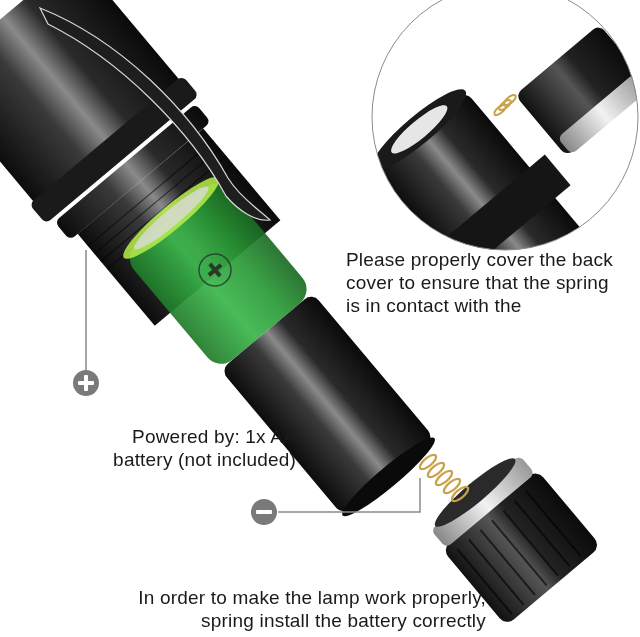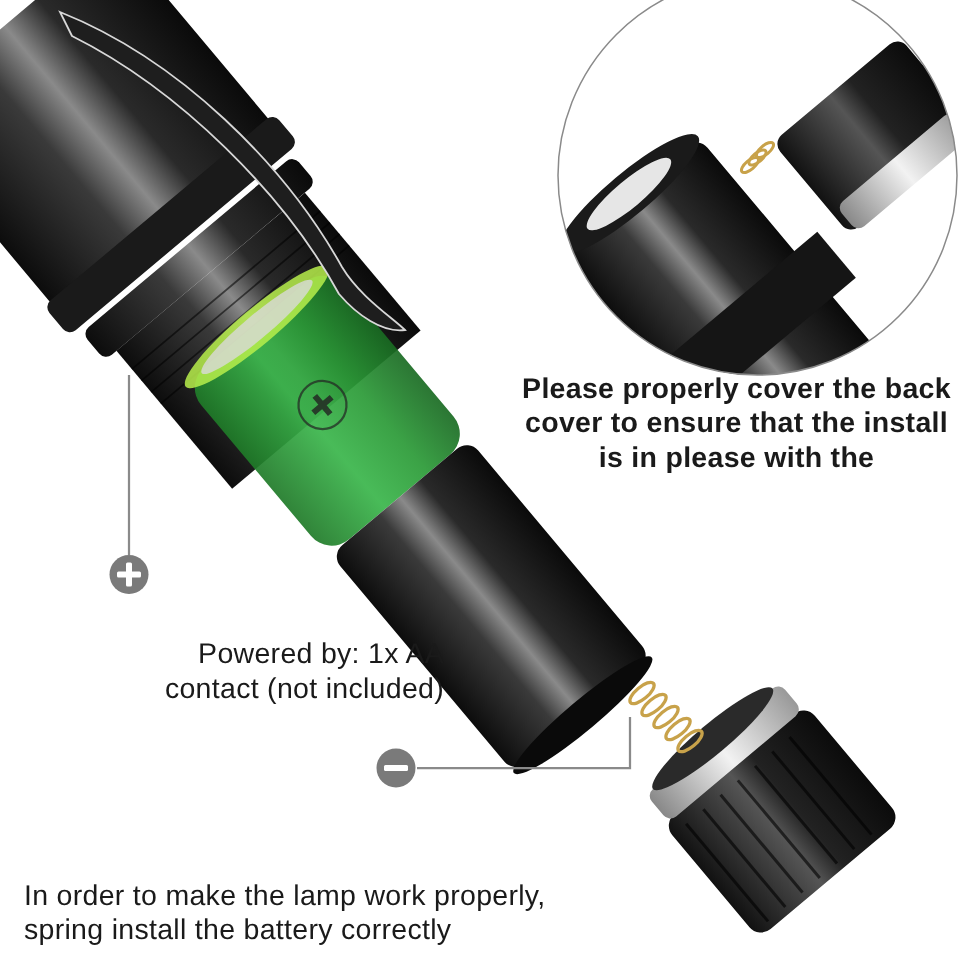--- a/index.html
+++ b/index.html
@@ -1,21 +1,21 @@
 <!DOCTYPE html>
 <html><head>
 <meta charset="utf-8">
 <style>
   html,body{margin:0;padding:0;background:#fff;}
   body{width:640px;height:637px;position:relative;overflow:hidden;font-family:"Liberation Sans","DejaVu Sans",sans-serif;color:#1a1a1a;}
   svg.scene{position:absolute;left:0;top:0;width:640px;height:637px;}
   .caption{position:absolute;font-size:19px;line-height:23px;letter-spacing:0.2px;}
-  .cap-top{left:346px;top:248px;width:290px;text-align:center;font-weight:bold;}
+  .cap-top{left:346px;top:248px;width:290px;text-align:left;}
   .cap-left{left:16px;top:425px;width:280px;text-align:right;}
-  .cap-bottom{left:16px;top:586px;width:470px;text-align:left;}
+  .cap-bottom{left:16px;top:586px;width:470px;text-align:right;}
   .line{display:block;}
   .polarity{position:absolute;width:26px;height:26px;border-radius:50%;background:#7a7a7a;}
   .polarity .h{position:absolute;left:5px;top:11px;width:16px;height:4px;background:#fff;border-radius:1px;}
   .polarity .v{position:absolute;left:11px;top:5px;width:4px;height:16px;background:#fff;border-radius:1px;}
 </style>
 </head>
 <body>
 
 <svg class="scene" viewBox="0 0 640 637" xmlns="http://www.w3.org/2000/svg">
   <defs>
@@ -124,25 +124,25 @@
 <div class="polarity" style="left:73px;top:370px;">
   <span class="h"></span>
     <span class="v"></span>
 </div>
 <div class="polarity" style="left:251px;top:499px;">
   <span class="h"></span>
 </div>
 
 <div class="caption cap-top">
   <span class="line">Please properly cover the back</span>
-  <span class="line">cover to ensure that the install</span>
-  <span class="line">is in please with the</span>
+  <span class="line">cover to ensure that the spring</span>
+  <span class="line">is in contact with the</span>
 </div>
 
 <div class="caption cap-left">
   <span class="line">Powered by: 1x AA</span>
-  <span class="line">contact (not included)</span>
+  <span class="line">battery (not included)</span>
 </div>
 
 <div class="caption cap-bottom">
   <span class="line">In order to make the lamp work properly,</span>
   <span class="line">spring install the battery correctly</span>
 </div>
 
 </body></html>

